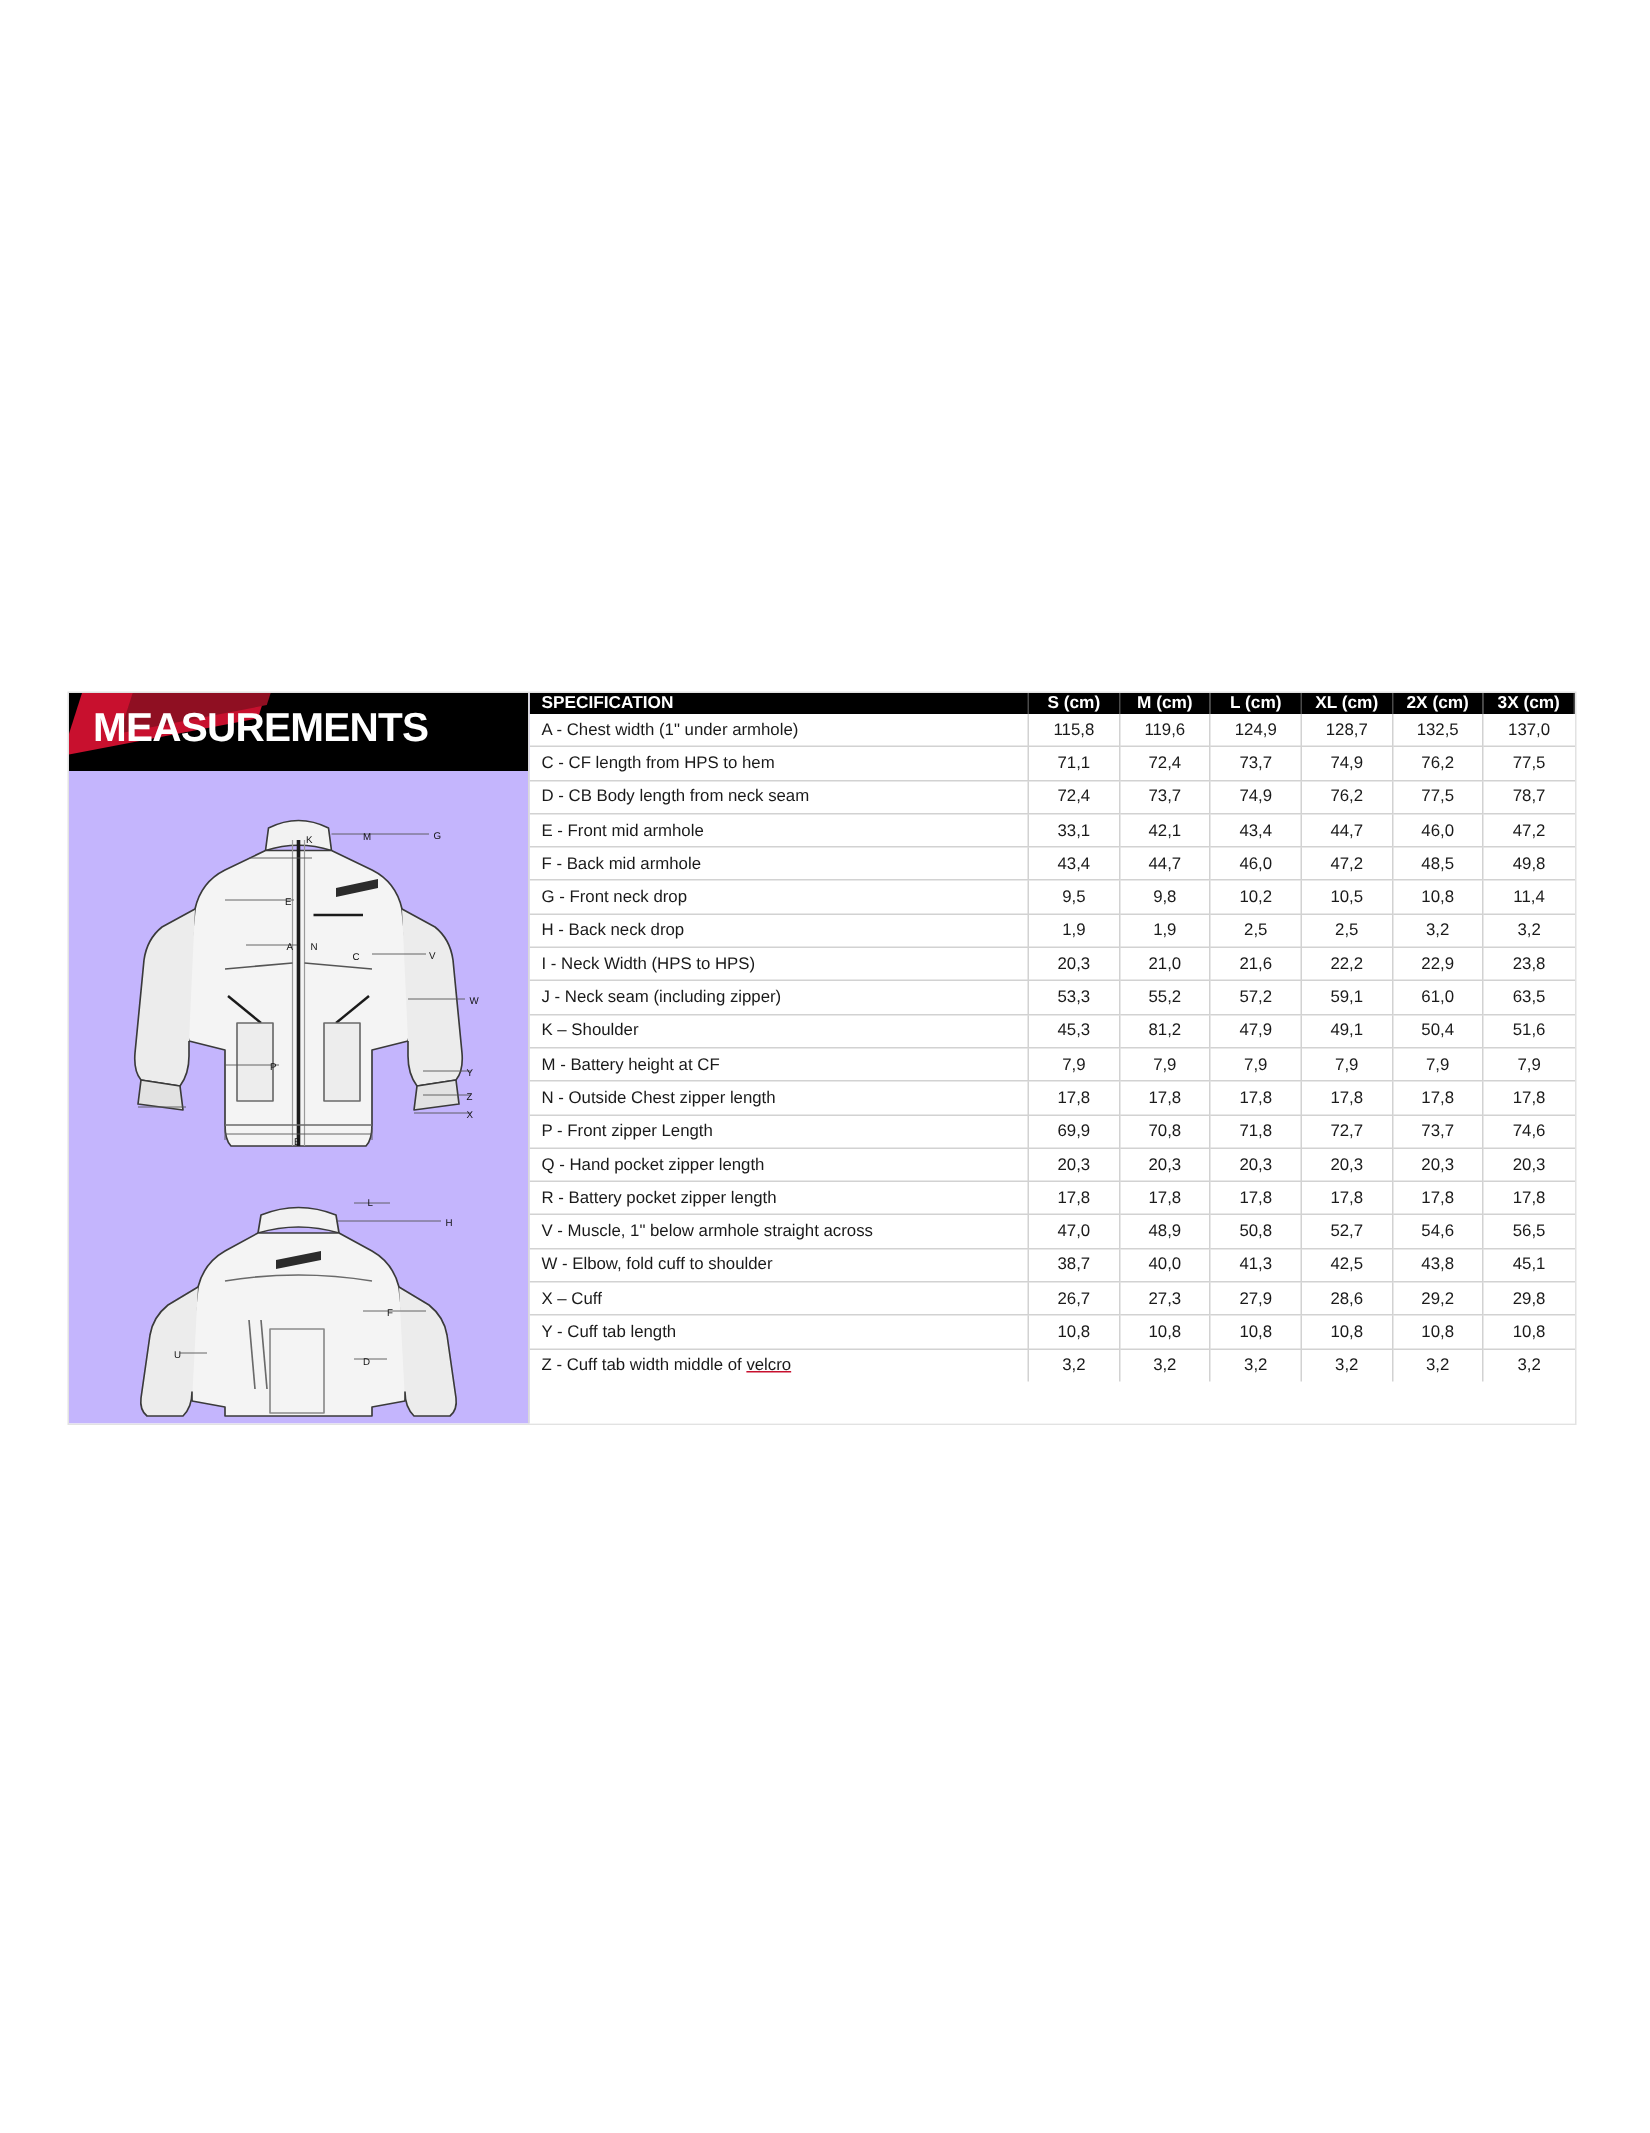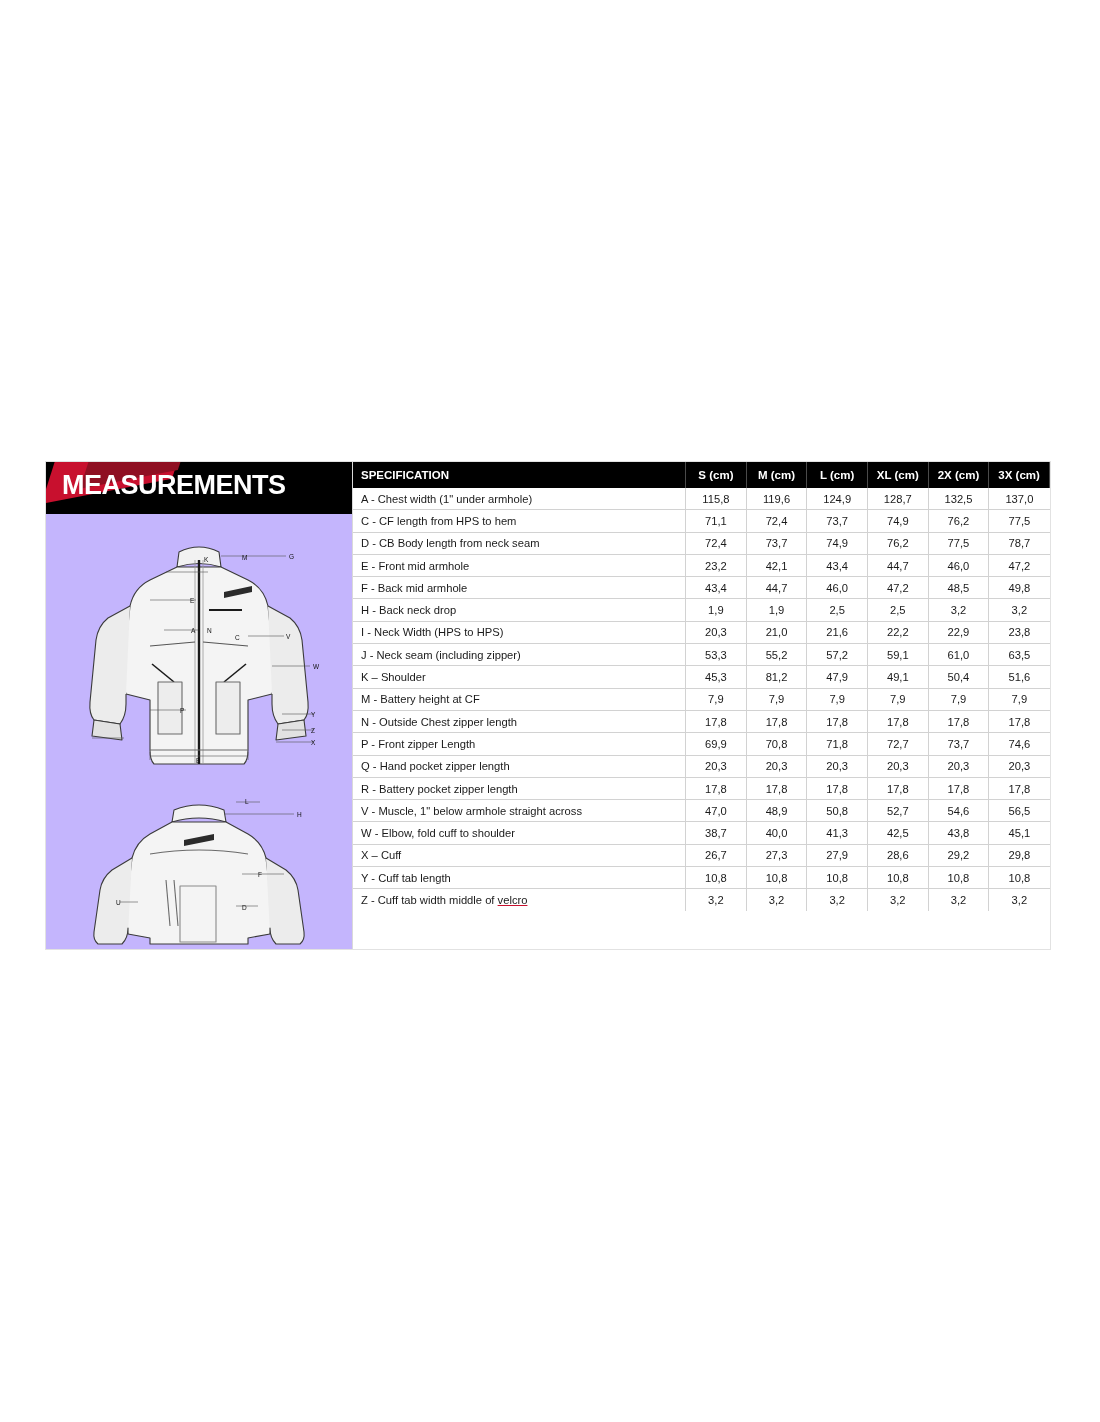--- a/index.html
+++ b/index.html
@@ -85,21 +85,21 @@
     width: 100%;
     table-layout: fixed;
     font-size: 11.5px;
     color: #1a1a1a;
   }
   table.spec thead th {
     background: #000000;
     color: #ffffff;
     font-size: 11.5px;
     font-weight: bold;
-    height: 26px;
+    height: 14px;
     padding: 0 6px;
     border-right: 1px solid #4a4a4a;
     text-align: center;
     white-space: nowrap;
   }
   table.spec thead th.spec-col {
     text-align: left;
     padding-left: 8px;
   }
   table.spec tbody td {
@@ -285,37 +285,46 @@
             <td class="label">D - CB Body length from neck seam</td>
             <td>72,4</td>
             <td>73,7</td>
             <td>74,9</td>
             <td>76,2</td>
             <td>77,5</td>
             <td>78,7</td>
           </tr>
           <tr>
             <td class="label">E - Front mid armhole</td>
-            <td>23,2</td>
+            <td>33,1</td>
             <td>42,1</td>
             <td>43,4</td>
             <td>44,7</td>
             <td>46,0</td>
             <td>47,2</td>
           </tr>
           <tr>
             <td class="label">F - Back mid armhole</td>
             <td>43,4</td>
             <td>44,7</td>
             <td>46,0</td>
             <td>47,2</td>
             <td>48,5</td>
             <td>49,8</td>
           </tr>
           <tr>
+            <td class="label">G - Front neck drop</td>
+            <td>9,5</td>
+            <td>9,8</td>
+            <td>10,2</td>
+            <td>10,5</td>
+            <td>10,8</td>
+            <td>11,4</td>
+          </tr>
+          <tr>
             <td class="label">H - Back neck drop</td>
             <td>1,9</td>
             <td>1,9</td>
             <td>2,5</td>
             <td>2,5</td>
             <td>3,2</td>
             <td>3,2</td>
           </tr>
           <tr>
             <td class="label">I - Neck Width (HPS to HPS)</td>

